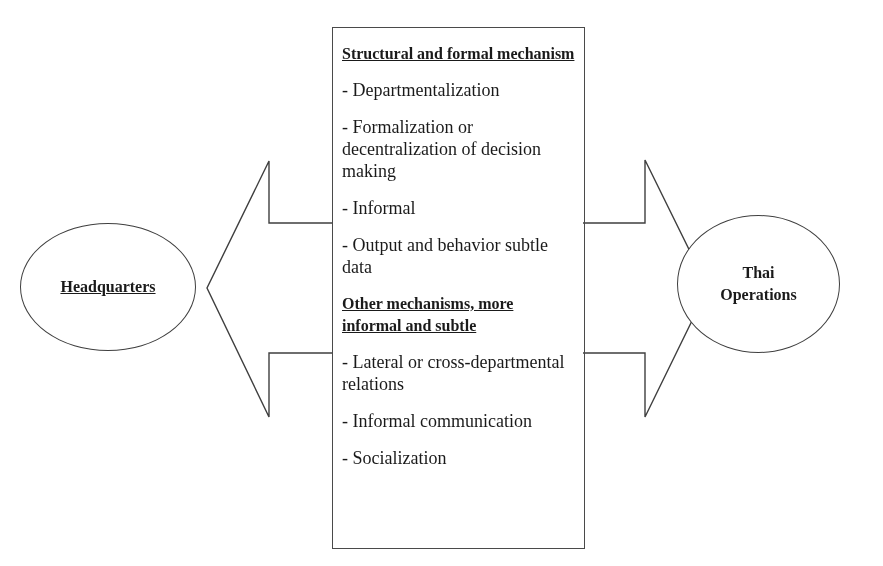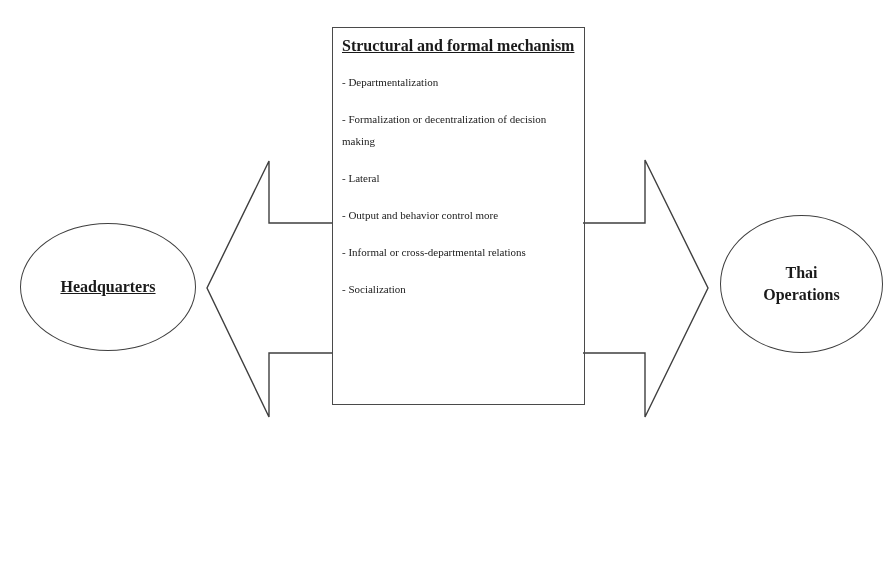--- a/index.html
+++ b/index.html
@@ -35,52 +35,52 @@
     background: #ffffff;
   }
   .ellipse-hq {
     left: 20px;
     top: 223px;
     width: 176px;
     height: 128px;
     text-decoration: underline;
   }
   .ellipse-thai {
-    left: 720px;
+    left: 677px;
     top: 215px;
     width: 163px;
     height: 138px;
   }
   .ellipse-label {
     font-weight: bold;
     font-size: 16px;
     line-height: 22px;
     text-align: center;
     max-width: 112px;
   }
   .mech-box {
     position: absolute;
     left: 332px;
     top: 27px;
     width: 253px;
-    height: 378px;
+    height: 522px;
     border: 1.5px solid #4a4a4a;
     box-sizing: border-box;
-    padding: 7px 9px 0 9px;
+    padding: 15px 9px 0 9px;
     background: transparent;
   }
   .mech-heading {
     font-weight: bold;
     font-size: 16px;
     line-height: 22px;
     text-decoration: underline;
     margin: 0 0 14px 0;
   }
   .mech-item {
-    font-size: 11px;
+    font-size: 18px;
     line-height: 22px;
     margin: 0 8px 15px 0;
   }
 </style>
 </head>
 <body>
 
 <div class="canvas">
 
   <svg class="arrows-svg" viewBox="0 0 883 566" xmlns="http://www.w3.org/2000/svg">
@@ -95,22 +95,24 @@
   <div class="ellipse ellipse-thai">
     <span class="ellipse-label">Thai Operations</span>
   </div>
 
   <div class="mech-box">
 
     <div class="mech-heading">Structural and formal mechanism</div>
 
     <div class="mech-item">- Departmentalization</div>
     <div class="mech-item">- Formalization or decentralization of decision making</div>
-    <div class="mech-item">- Lateral</div>
-    <div class="mech-item">- Output and behavior control more</div>
+    <div class="mech-item">- Informal</div>
+    <div class="mech-item">- Output and behavior subtle data</div>
 
+    <div class="mech-heading">Other mechanisms, more informal and subtle</div>
 
-    <div class="mech-item">- Informal or cross-departmental relations</div>
+    <div class="mech-item">- Lateral or cross-departmental relations</div>
+    <div class="mech-item">- Informal communication</div>
     <div class="mech-item">- Socialization</div>
 
   </div>
 
 </div>
 
 </body></html>

